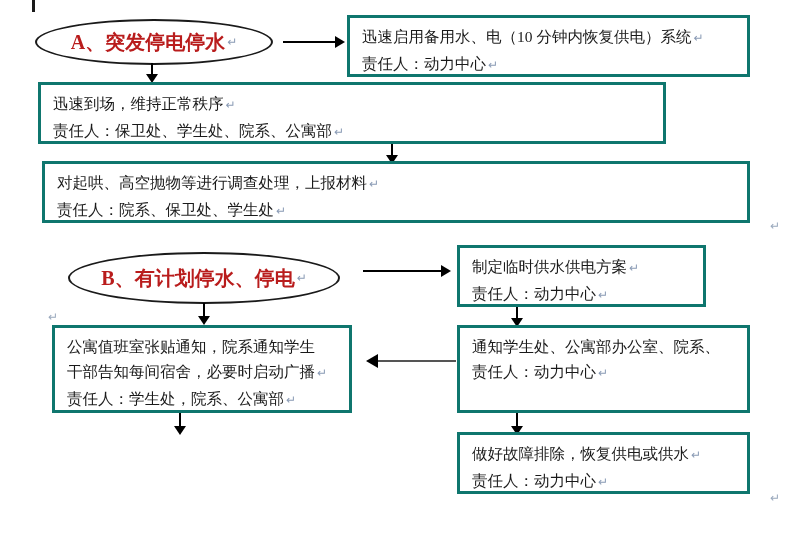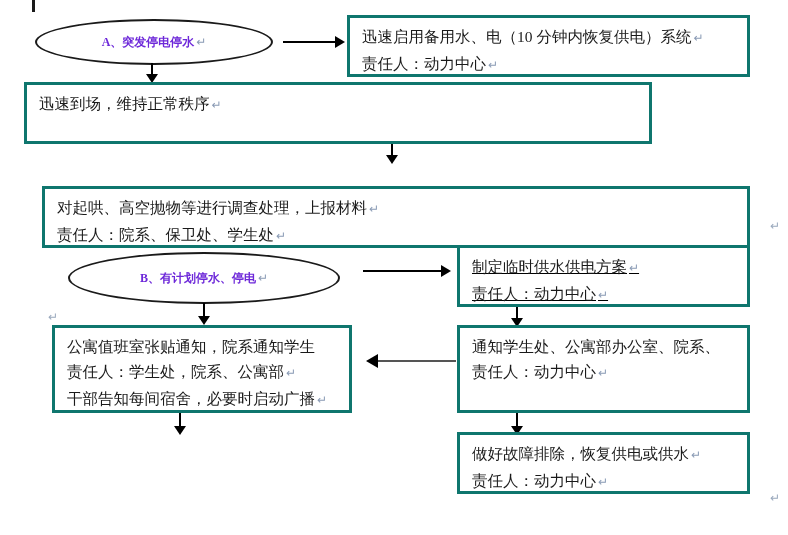--- a/index.html
+++ b/index.html
@@ -46,22 +46,22 @@
     box-sizing: border-box;
     border: 2px solid #1a1a1a;
     border-radius: 50%;
     background: #ffffff;
     display: flex;
     align-items: center;
     justify-content: center;
   }
   .ellipse .etext {
     font-weight: bold;
-    font-size: 12px;
-    color: #6d28d9;
+    font-size: 20px;
+    color: #b91c1c;
     white-space: nowrap;
     font-family: "Liberation Serif", "DejaVu Serif", serif;
   }
 
   
   .arrow-down {
     position: absolute;
     width: 0;
     height: 0;
   }
@@ -160,47 +160,48 @@
   <div class="box" style="left:347px; top:15px; width:403px; height:62px;">
     <div class="line"><span>迅速启用备用水、电（10 分钟内恢复供电）系统</span><span class="pilcrow">↵</span></div>
     <div class="line"><span>责任人：动力中心</span><span class="pilcrow">↵</span></div>
   </div>
 
   <div class="arrow-down" style="left:152px; top:63px;">
     <div class="shaft" style="height:12px;"></div>
     <div class="head" style="top:11px;"></div>
   </div>
 
-  <div class="box" style="left:24px; top:82px; width:628px; height:62px;padding-left:12px;">
+  <div class="box" style="left:38px; top:82px; width:628px; height:62px;padding-left:12px;">
     <div class="line"><span>迅速到场，维持正常秩序</span><span class="pilcrow">↵</span></div>
+    <div class="line"><span>责任人：保卫处、学生处、院系、公寓部</span><span class="pilcrow">↵</span></div>
   </div>
 
   <div class="arrow-down" style="left:392px; top:144px;">
     <div class="shaft" style="height:12px;"></div>
     <div class="head" style="top:11px;"></div>
   </div>
 
-  <div class="box" style="left:42px; top:161px; width:708px; height:62px;margin-top:25px;">
+  <div class="box" style="left:42px; top:161px; width:708px; height:62px;">
     <div class="line"><span>对起哄、高空抛物等进行调查处理，上报材料</span><span class="pilcrow">↵</span></div>
     <div class="line"><span>责任人：院系、保卫处、学生处</span><span class="pilcrow">↵</span></div>
   </div>
 
   <div class="stray-pilcrow" style="left:770px; top:219px;">↵</div>
 
   <div class="ellipse" style="left:68px; top:252px; width:272px; height:52px;text-align:right;">
     <span class="etext">B、有计划停水、停电</span>
       <span class="pilcrow">↵</span>
   </div>
 
   <div class="arrow-right" style="left:363px; top:271px; width:88px;">
     <div class="shaft" style="width:78px;"></div>
     <div class="head" style="left:78px;"></div>
   </div>
 
-  <div class="box" style="left:457px; top:245px; width:293px; height:62px;text-decoration:underline;">
+  <div class="box" style="left:457px; top:245px; width:249px; height:62px;">
     <div class="line"><span>制定临时供水供电方案</span><span class="pilcrow">↵</span></div>
     <div class="line"><span>责任人：动力中心</span><span class="pilcrow">↵</span></div>
   </div>
 
   <div class="arrow-down" style="left:517px; top:307px;">
     <div class="shaft" style="height:12px;"></div>
     <div class="head" style="top:11px;"></div>
   </div>
 
   <div class="box" style="left:457px; top:325px; width:293px; height:88px;">
@@ -210,22 +211,22 @@
 
   <div class="arrow-down" style="left:204px; top:303px;">
     <div class="shaft" style="height:14px;"></div>
     <div class="head" style="top:13px;"></div>
   </div>
 
   <div class="stray-pilcrow" style="left:48px; top:310px;">↵</div>
 
   <div class="box" style="left:52px; top:325px; width:300px; height:88px;">
     <div class="line"><span>公寓值班室张贴通知，院系通知学生</span></div>
+    <div class="line"><span>干部告知每间宿舍，必要时启动广播</span><span class="pilcrow">↵</span></div>
     <div class="line"><span>责任人：学生处，院系、公寓部</span><span class="pilcrow">↵</span></div>
-    <div class="line"><span>干部告知每间宿舍，必要时启动广播</span><span class="pilcrow">↵</span></div>
   </div>
 
   <div class="arrow-left" style="left:366px; top:361px; width:90px;">
     <div class="shaft" style="left:11px; width:79px;"></div>
     <div class="head"></div>
   </div>
 
   <div class="arrow-down" style="left:180px; top:413px;">
     <div class="shaft" style="height:14px;"></div>
     <div class="head" style="top:13px;"></div>

